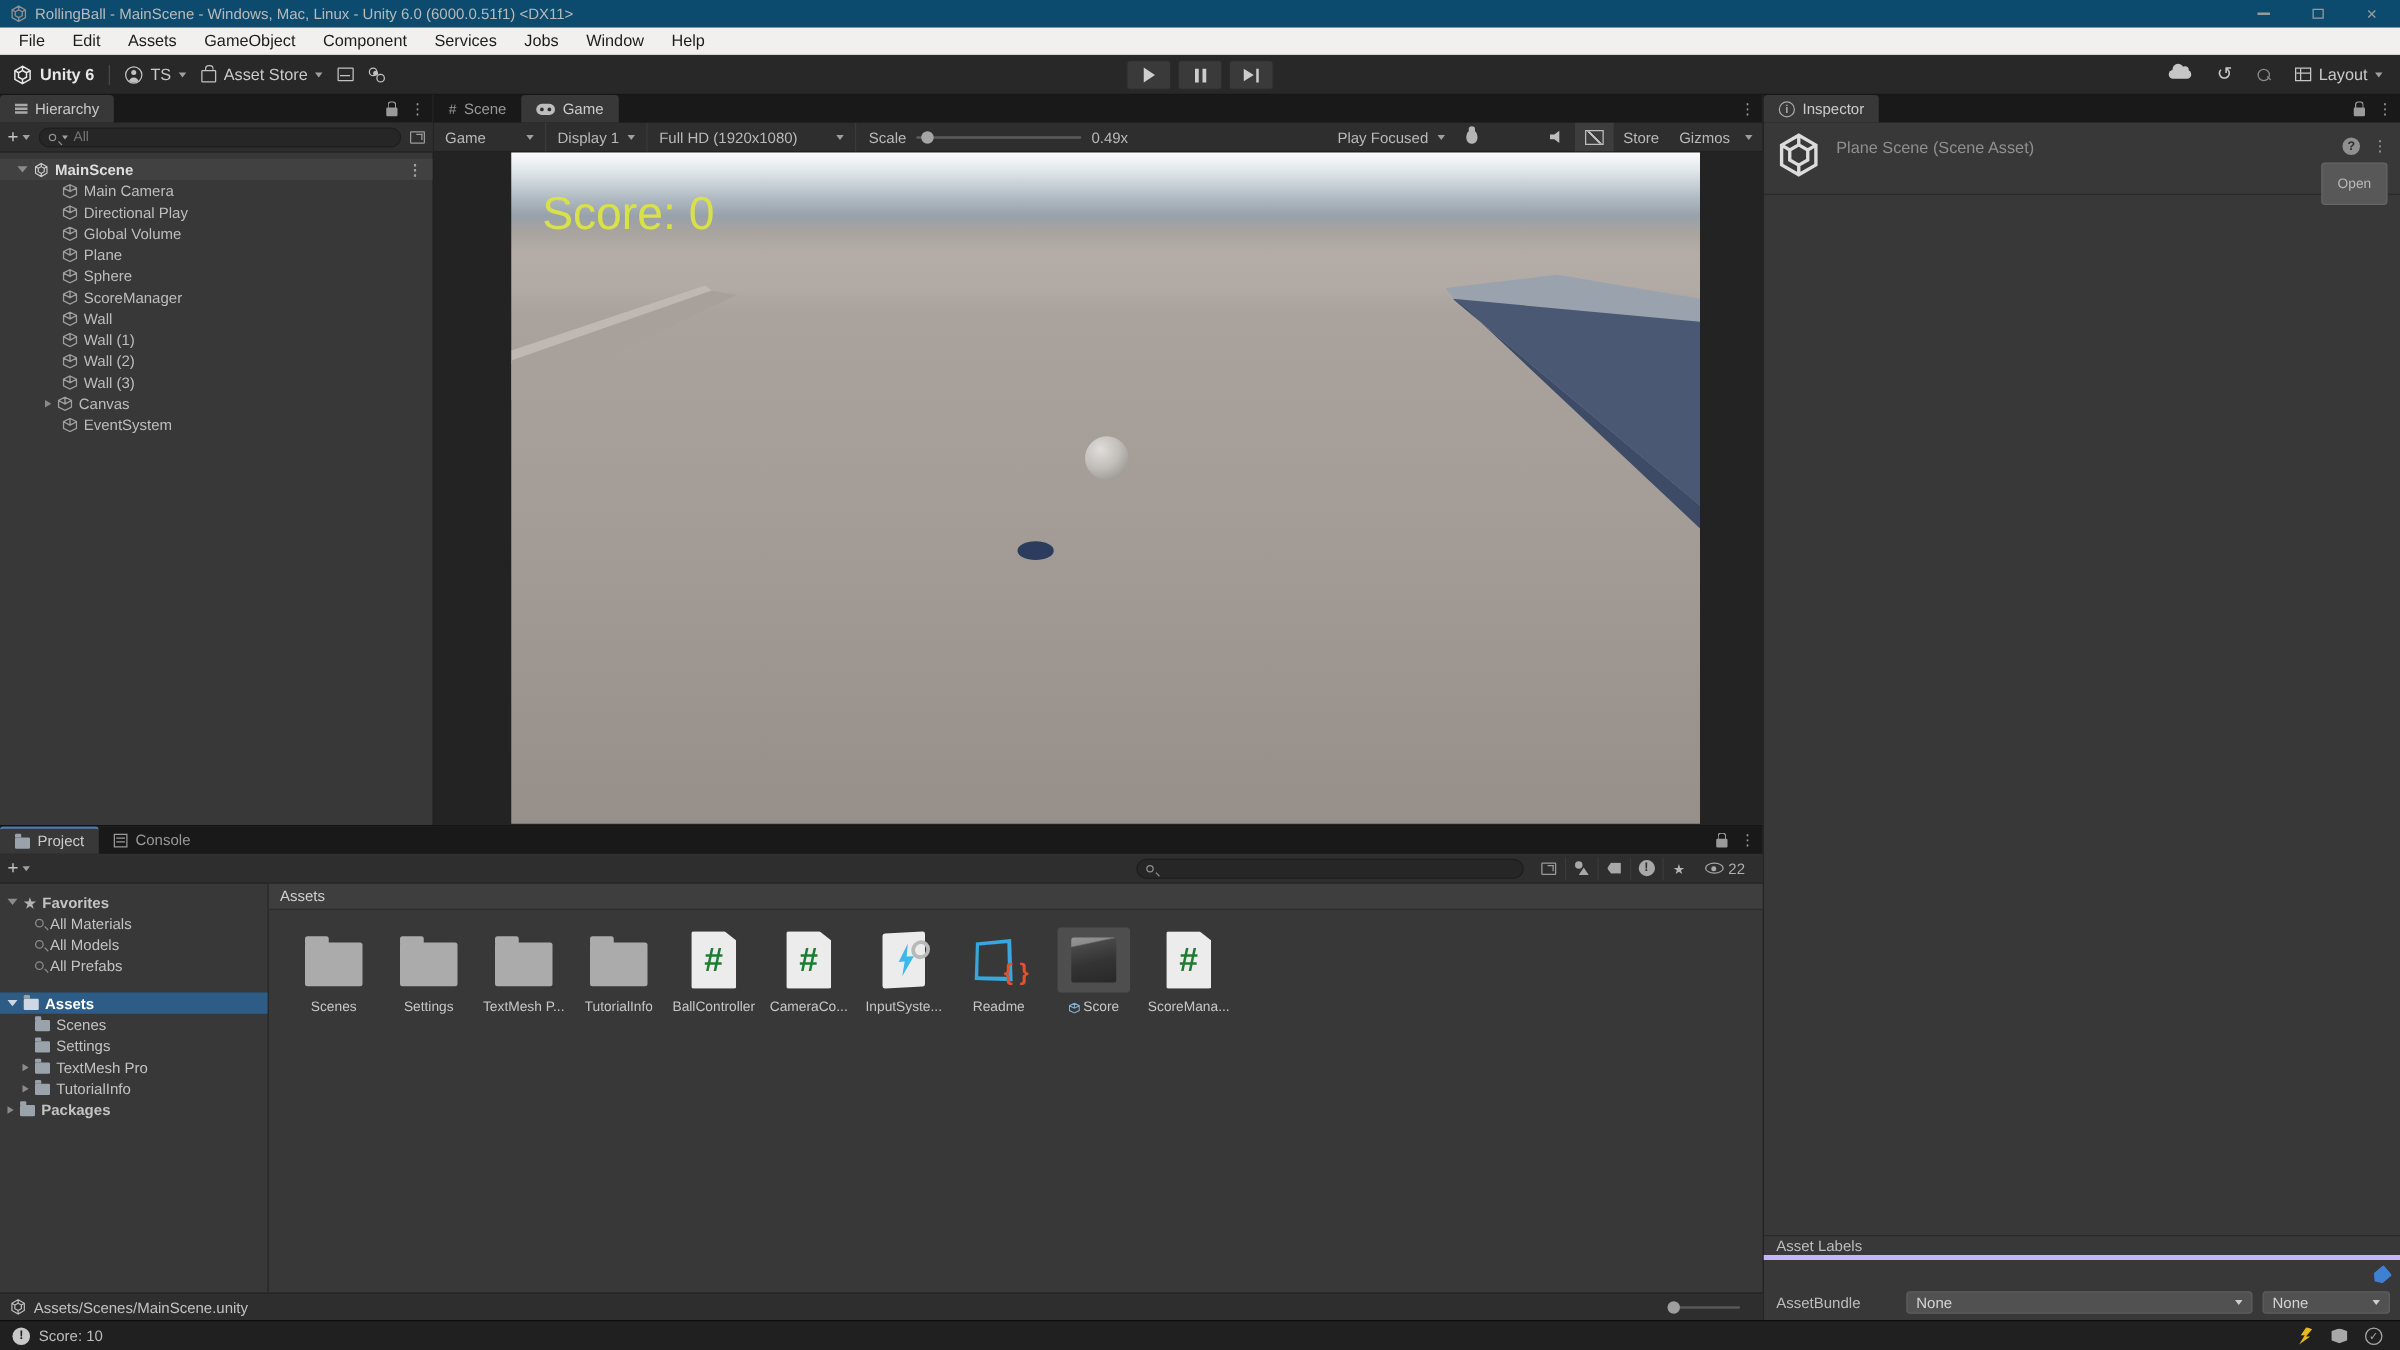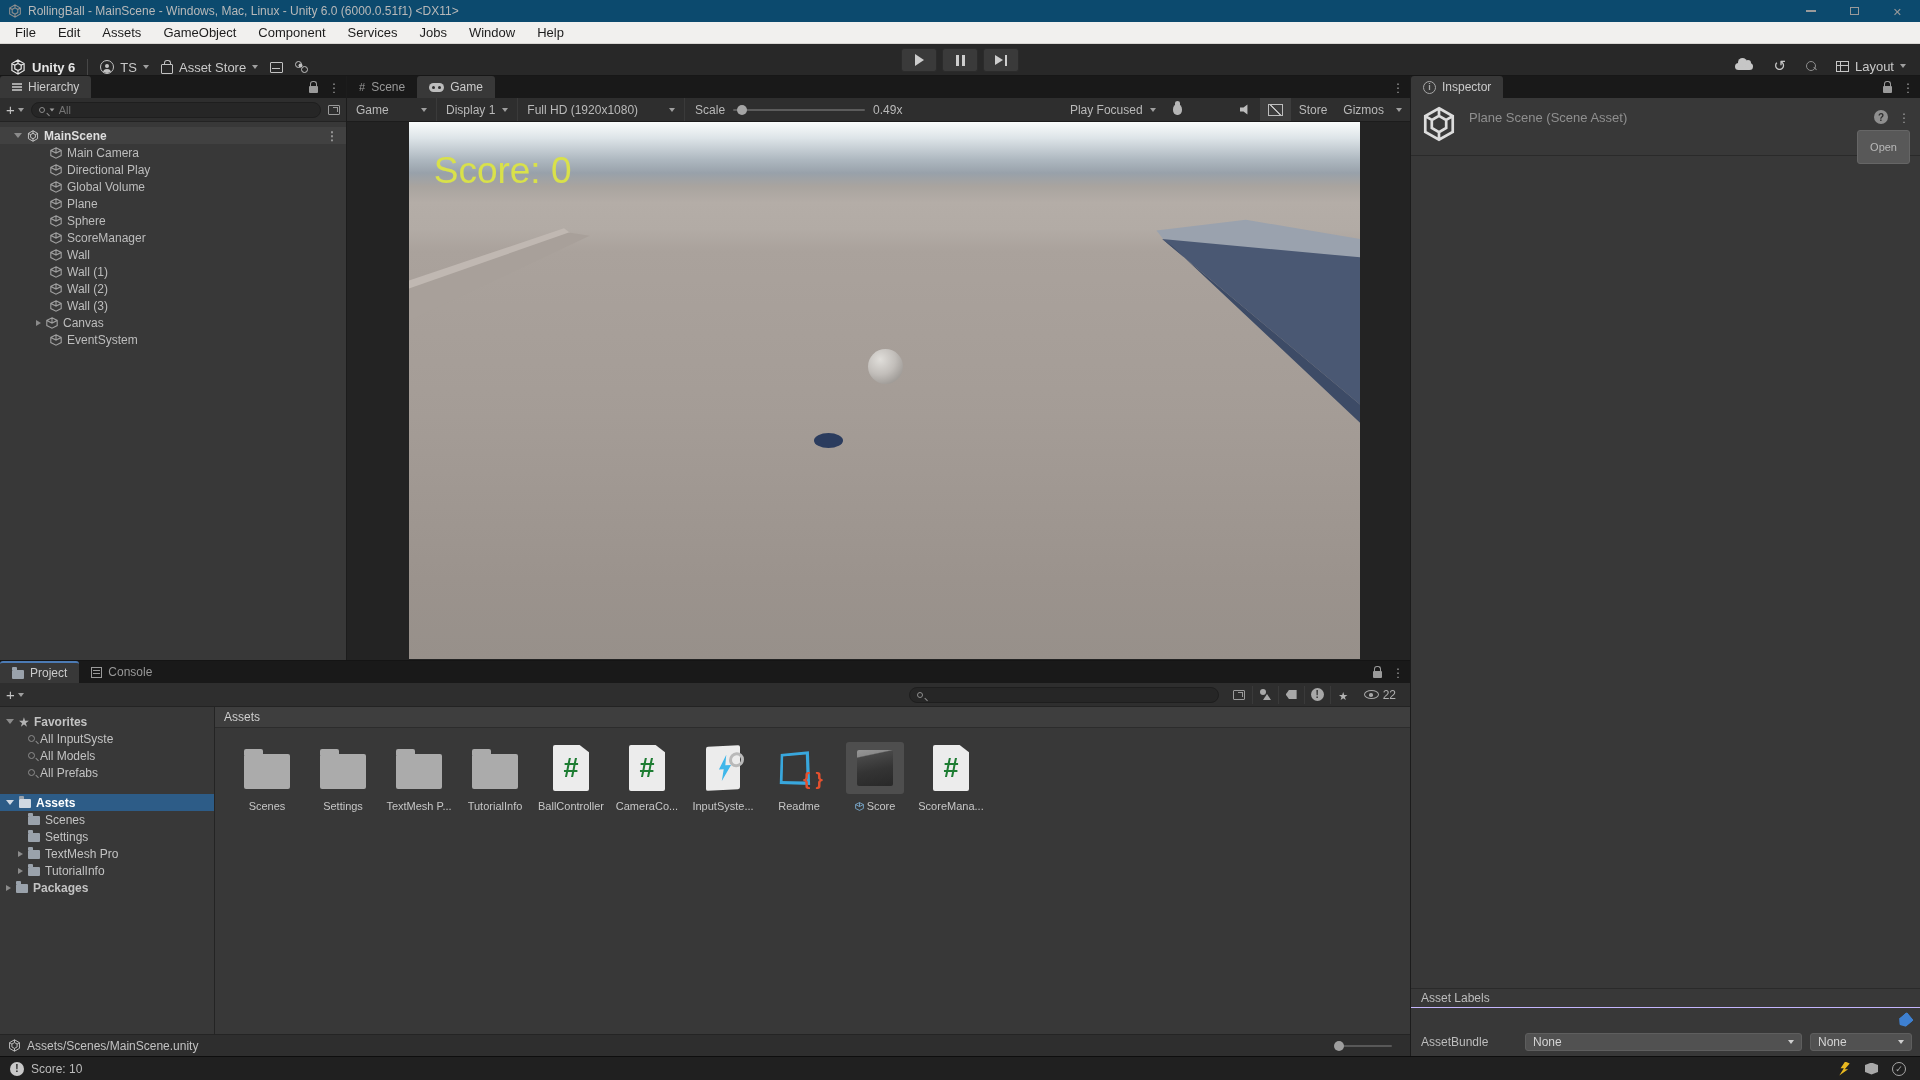--- a/index.html
+++ b/index.html
@@ -15,21 +15,21 @@
   .icon-max { width:9px; height:8px; border:1.3px solid #9a9a9a; }
   .icon-close::before { content:"✕"; color:#9a9a9a; font-size:11px; }
 
   
   #menubar { position:absolute; left:0; top:22px; width:1920px; height:22px; background:#f1f0ee;
              border-bottom:1px solid #d8d6d3; display:flex; align-items:center; padding-left:4px; }
   #menubar .mi { color:#1c1c1c; font-size:13px; padding:0 11px; height:100%; display:flex; align-items:center; cursor:default; }
 
   
   #toolbar { position:absolute; left:0; top:44px; width:1920px; height:32px; background:#282828;
-             border-bottom:1px solid #171717; display:flex; align-items:flex-end; }
+             border-bottom:1px solid #171717; display:flex; align-items:center; }
   .tb-left { display:flex; align-items:center; gap:12px; padding-left:10px; }
   .tb-chip { display:flex; align-items:center; gap:6px; color:#e6e6e6; font-size:13px; font-weight:bold; }
   .tb-div { width:1px; height:16px; background:#474747; }
   .tb-item { display:flex; align-items:center; gap:6px; color:#c9c9c9; font-size:13px; }
   .play-ctrls { position:absolute; left:50%; top:4px; transform:translateX(-50%); display:flex; gap:5px; }
   .pbtn { width:36px; height:24px; background:#3a3a3a; border:1px solid #2b2b2b; border-radius:3px;
           display:flex; align-items:center; justify-content:center; }
   .icon-play { width:0; height:0; border-left:9px solid #cdcdcd; border-top:6px solid transparent; border-bottom:6px solid transparent; }
   .icon-pause { display:flex; gap:3px; }
   .icon-pause i { display:block; width:3px; height:11px; background:#cdcdcd; }
@@ -130,21 +130,21 @@
   .icon-info-c { width:13px; height:13px; border:1.2px solid #a8a8a8; border-radius:50%; color:#a8a8a8; font-size:9px;
                  display:flex; align-items:center; justify-content:center; font-weight:bold; }
   .insp-head { position:relative; height:58px; border-bottom:1px solid #2a2a2a; padding:8px 10px 0 10px; }
   .insp-title { position:absolute; left:58px; top:12px; font-size:13px; color:#8f8f8f; }
   .insp-icons { position:absolute; right:10px; top:10px; display:flex; gap:10px; align-items:center; }
   .icon-help { width:14px; height:14px; border-radius:50%; background:#8f8f8f; color:#2e2e2e; font-size:10px; font-weight:bold;
                display:flex; align-items:center; justify-content:center; }
   .btn-open { position:absolute; right:10px; top:32px; height:34px; padding:0 12px; background:#585858; border:1px solid #666;
               border-radius:3px; color:#b9b9b9; font-size:11px; display:flex; align-items:center; }
   .insp-bottom { position:absolute; left:0; bottom:0; width:100%; }
-  .al-bar { height:20px; border-top:1px solid #2a2a2a; border-bottom:1px solid #c4b5fd; display:flex; align-items:center;
+  .al-bar { height:20px; border-top:1px solid #2a2a2a; border-bottom:4px solid #c4b5fd; display:flex; align-items:center;
             padding:0 10px; color:#bdbdbd; font-size:12px; }
   .al-tagrow { height:24px; display:flex; align-items:center; justify-content:flex-end; padding:0 8px; }
   .icon-tag { width:14px; height:11px; background:#3e80d1; border-radius:2px; clip-path:polygon(0 50%, 28% 0, 100% 0, 100% 100%, 28% 100%);
               transform:rotate(-40deg); position:relative; }
   .ab-row { height:24px; display:flex; align-items:center; padding:0 8px 4px 10px; gap:8px; }
   .ab-label { color:#bdbdbd; font-size:12px; width:96px; }
   .dd-box { height:18px; background:#515151; border:1px solid #5e5e5e; border-radius:3px; color:#d4d4d4; font-size:12px;
             display:flex; align-items:center; padding:0 7px; }
   .dd-box .car { margin-left:auto; border-top-color:#cfcfcf; }
   .dd-grow { flex:1; }
@@ -579,21 +579,21 @@
   </div>
   <div class="proj-body">
     <div class="proj-tree">
       <div class="trow bold">
         <span class="tri-d"></span>
           <span class="icon-star"></span>
         <span>Favorites</span>
       </div>
       <div class="trow ind1">
           <span class="icon-mag" style="width:7px;height:7px"></span>
-          <span>All InputSyste</span>
+          <span>All Materials</span>
         </div>
       <div class="trow ind1">
           <span class="icon-mag" style="width:7px;height:7px"></span>
           <span>All Models</span>
         </div>
       <div class="trow ind1">
           <span class="icon-mag" style="width:7px;height:7px"></span>
           <span>All Prefabs</span>
         </div>
       <div class="gap8"></div>

